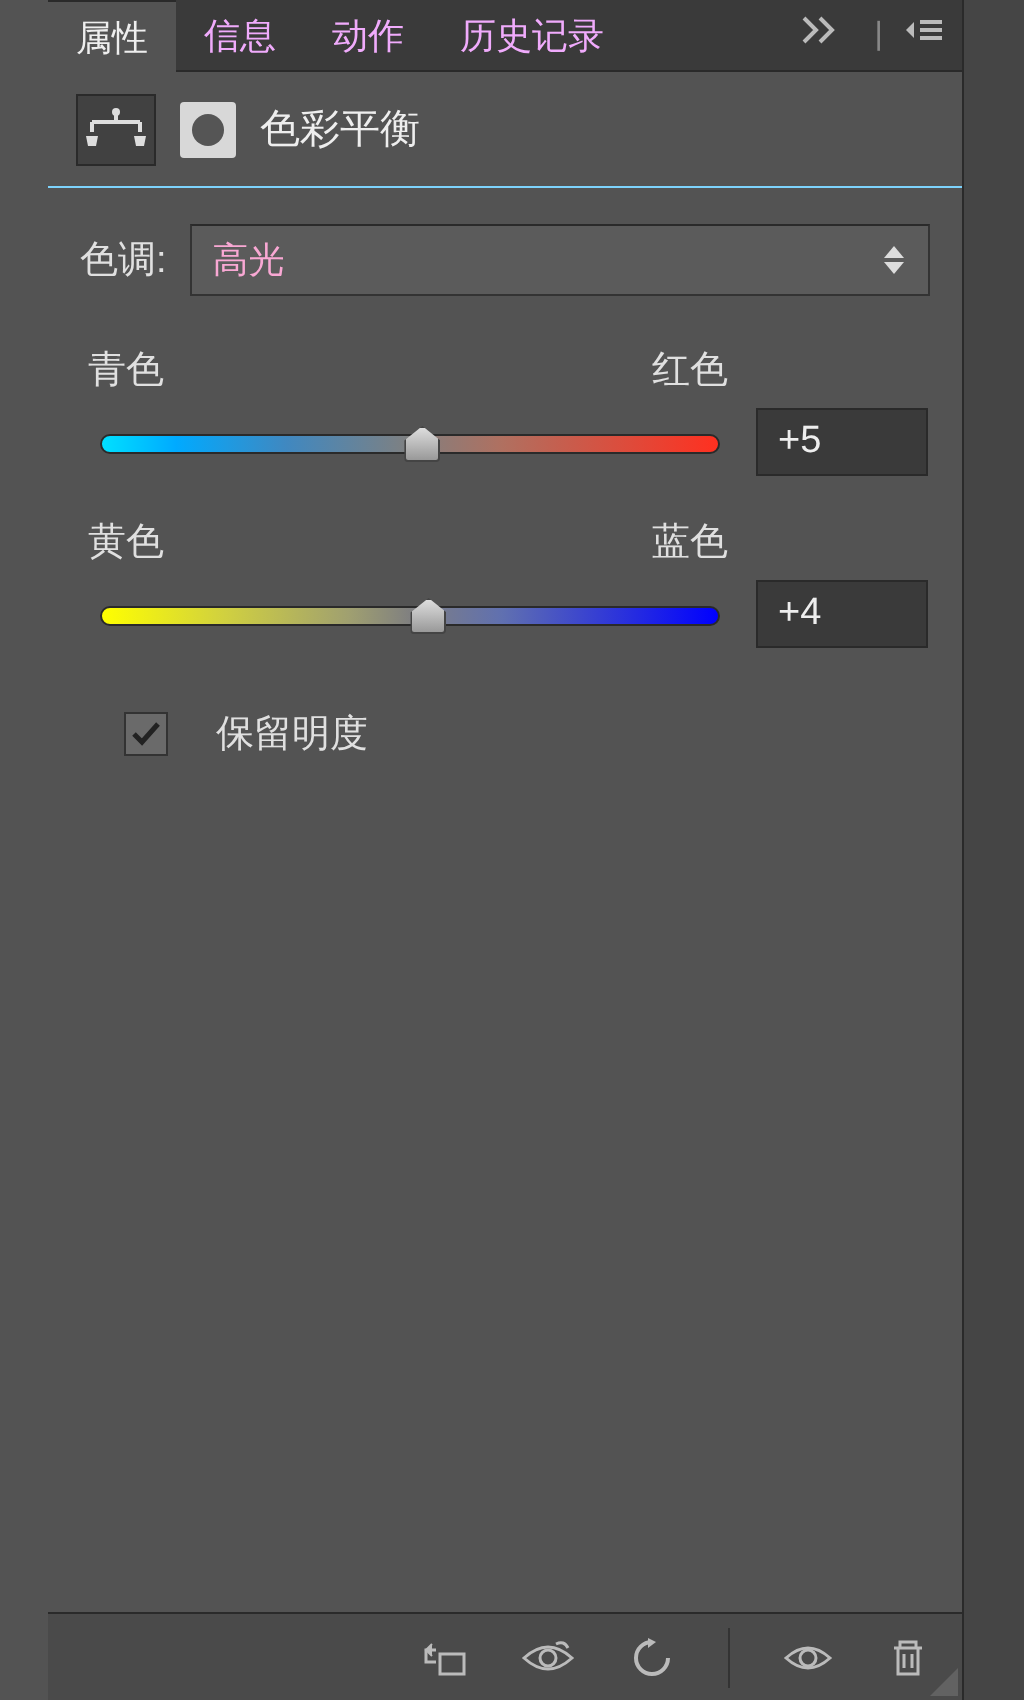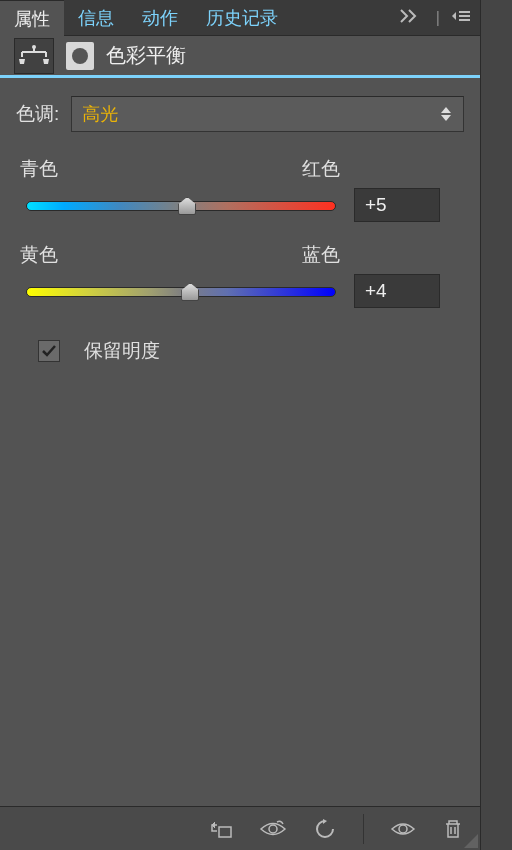--- a/index.html
+++ b/index.html
@@ -1,32 +1,32 @@
 <!DOCTYPE html>
 <html><head>
 <meta charset="utf-8">
 <style>
   * { box-sizing: border-box; margin: 0; padding: 0; font-family: "Microsoft YaHei", "PingFang SC", sans-serif; }
   body { width: 512px; height: 850px; background: #535353; color: #e0e0e0; overflow: hidden; }
   .panel { width: 480px; height: 850px; background: #535353; display: flex; flex-direction: column; position: relative; }
-  .wrapper { display: flex; }
+  .wrapper { display: flex; padding-left: 24px; }
   .tabs { display: flex; align-items: center; height: 36px; background: #3a3a3a; border-bottom: 1px solid #2a2a2a; }
-  .tab { padding: 0 14px; height: 36px; line-height: 36px; font-size: 18px; color: #7dd3fc; cursor: pointer; }
+  .tab { padding: 0 14px; height: 36px; line-height: 36px; font-size: 18px; color: #f0abfc; cursor: pointer; }
   .tab.active { background: #535353; color: #eee; border-top: 1px solid #2a2a2a; }
   .tab-right { margin-left: auto; display: flex; align-items: center; gap: 12px; padding-right: 10px; }
   .fwd-icons, .menu-icon { color: #bbb; }
-  .header { display: flex; align-items: center; height: 42px; padding: 0 14px; gap: 12px; border-bottom: 3px solid #7dd3fc; }
+  .header { display: flex; align-items: center; height: 58px; padding: 0 14px; gap: 12px; border-bottom: 1px solid #7dd3fc; }
   .adj-icon { width: 40px; height: 36px; background: #414141; border: 1px solid #2a2a2a; display: flex; align-items: center; justify-content: center; }
   .mask-icon { width: 28px; height: 28px; background: #d8d8d8; border-radius: 2px; display: flex; align-items: center; justify-content: center; }
   .mask-icon .dot { width: 16px; height: 16px; background: #555; border-radius: 50%; }
   .title { font-size: 20px; color: #eee; }
   .content { padding: 18px 16px 0 16px; flex: 1; }
   .row { display: flex; align-items: center; margin-bottom: 24px; gap: 12px; }
   .row .label { font-size: 19px; white-space: nowrap; }
-  .select { flex: 1; height: 36px; background: #5b5b5b; border: 1px solid #333; border-top-color: #2a2a2a; display: flex; align-items: center; padding: 0 10px; position: relative; font-size: 18px; color: #eab308; }
+  .select { flex: 1; height: 36px; background: #5b5b5b; border: 1px solid #333; border-top-color: #2a2a2a; display: flex; align-items: center; padding: 0 10px; position: relative; font-size: 18px; color: #f9a8d4; }
   .select .arrow { position: absolute; right: 8px; top: 4px; bottom: 4px; width: 18px; display: flex; flex-direction: column; justify-content: center; align-items: center; gap: 2px; }
   .select .arrow::before { content: ""; border-left: 5px solid transparent; border-right: 5px solid transparent; border-bottom: 6px solid #ddd; }
   .select .arrow::after { content: ""; border-left: 5px solid transparent; border-right: 5px solid transparent; border-top: 6px solid #ddd; }
   .slider-group { margin-bottom: 20px; }
   .slider-labels { display: flex; justify-content: space-between; font-size: 19px; padding: 0 4px 6px 4px; width: 328px; }
   .slider-row { display: flex; align-items: center; gap: 18px; }
   .slider { width: 310px; margin-left: 10px; position: relative; height: 20px; }
   .track { position: absolute; left: 0; right: 0; top: 6px; height: 10px; border-radius: 5px; border: 1px solid #2a2a2a; }
   .track.cr { background: linear-gradient(90deg, #00e0ff, #00aaff 12%, #4088c0 30%, #808080 50%, #b07060 65%, #ff3020 100%); }
   .track.mg { background: linear-gradient(90deg, #ff20c0, #d040c0 20%, #9070a0 40%, #808080 50%, #60a060 65%, #00ff30 100%); }

